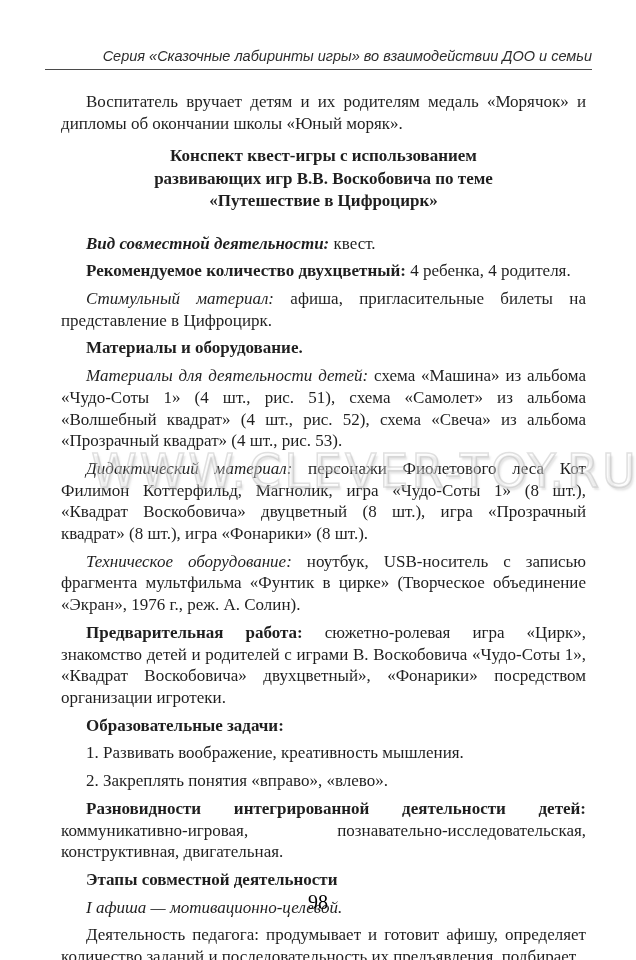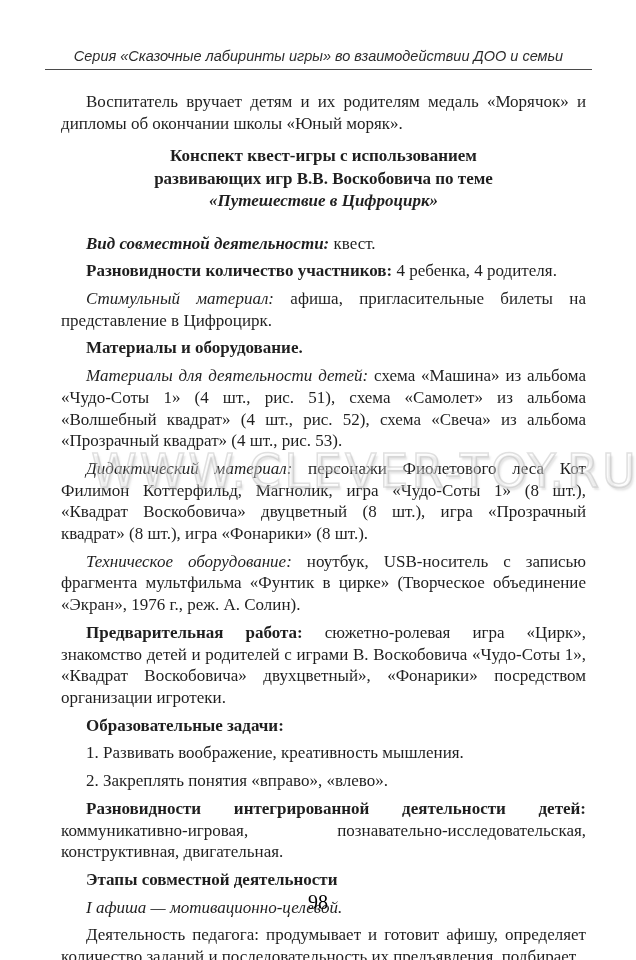--- a/index.html
+++ b/index.html
@@ -14,21 +14,21 @@
     background: #ffffff;
     overflow: hidden;
     font-family: "Liberation Serif", serif;
     color: #1f1f1f;
   }
   .running-header {
     position: absolute;
     top: 48px;
     left: 45px;
     right: 44px;
-    text-align: center;
+    text-align: right;
     font-family: "Liberation Sans", sans-serif;
     font-style: italic;
     font-size: 14.5px;
     color: #2c2c2c;
     white-space: nowrap;
   }
   .header-rule {
     position: absolute;
     top: 69px;
     left: 45px;
@@ -55,21 +55,21 @@
   .italic-line { font-style: italic; }
   .title-block {
     margin: 11px 0 20px 0;
     text-align: center;
     line-height: 22.4px;
   }
   .title-line {
     font-weight: bold;
     text-indent: 0;
   }
-  .title-italic { font-style: italic; }
+  .title-italic { }
   .watermark {
     position: absolute;
     top: 444px;
     left: 50%;
     transform: translateX(-50%);
     font-family: "DejaVu Sans", sans-serif;
     font-weight: 400;
     font-size: 46px;
     letter-spacing: 3px;
     white-space: nowrap;
@@ -103,21 +103,21 @@
     <p class="para"><span>Воспитатель вручает детям и их родителям медаль «Морячок» и дипломы об окончании школы «Юный моряк».</span></p>
 
     <div class="title-block">
       <div class="title-line">Конспект квест-игры с использованием</div>
       <div class="title-line">развивающих игр В.В. Воскобовича по теме</div>
       <div class="title-line title-italic">«Путешествие в Цифроцирк»</div>
     </div>
 
     <p class="para"><span class="lead-bi">Вид совместной деятельности:</span><span> квест.</span></p>
 
-    <p class="para"><span class="lead-b">Разновидности количество участников:</span><span> 4 ребенка, 4 родителя.</span></p>
+    <p class="para"><span class="lead-b">Рекомендуемое количество двухцветный:</span><span> 4 ребенка, 4 родителя.</span></p>
 
     <p class="para"><span class="lead-i">Стимульный материал:</span><span> афиша, пригласительные билеты на представление в Цифроцирк.</span></p>
 
     <p class="para"><span class="lead-b">Материалы и оборудование.</span></p>
 
     <p class="para"><span class="lead-i">Материалы для деятельности детей:</span><span> схема «Машина» из альбома «Чудо-Соты 1» (4 шт., рис. 51), схема «Самолет» из альбома «Волшебный квадрат» (4 шт., рис. 52), схема «Свеча» из альбома «Прозрачный квадрат» (4 шт., рис. 53).</span></p>
 
     <p class="para"><span class="lead-i">Дидактический материал:</span><span> персонажи Фиолетового леса Кот Филимон Коттерфильд, Магнолик, игра «Чудо-Соты 1» (8 шт.), «Квадрат Воскобовича» двуцветный (8 шт.), игра «Прозрачный квадрат» (8 шт.), игра «Фонарики» (8 шт.).</span></p>
 
     <p class="para"><span class="lead-i">Техническое оборудование:</span><span> ноутбук, USB-носитель с записью фрагмента мультфильма «Фунтик в цирке» (Творческое объединение «Экран», 1976 г., реж. А. Солин).</span></p>

